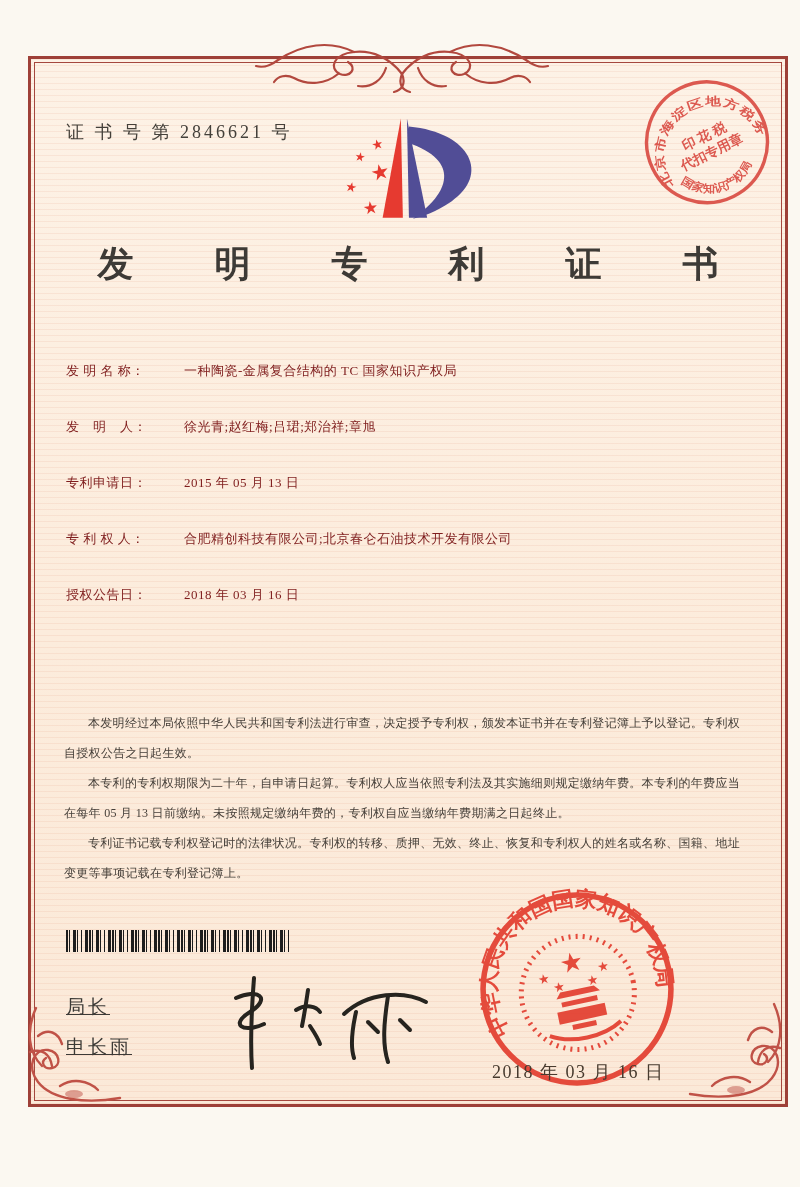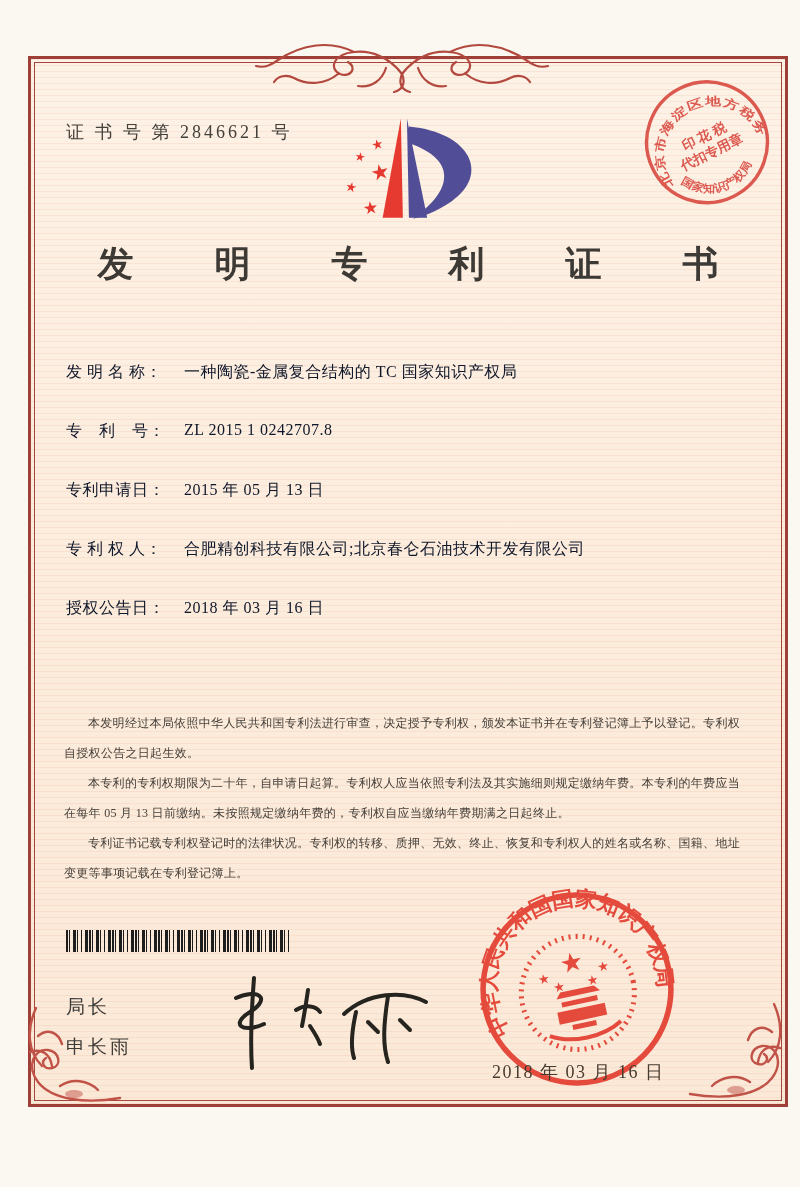--- a/index.html
+++ b/index.html
@@ -20,39 +20,39 @@
   .corner-fl.br{right:22px;top:996px;transform:scaleX(-1);}
 
   .cert-number{position:absolute;left:66px;top:120px;font-size:18px;letter-spacing:3px;color:#44403a;z-index:4;}
   .logo{position:absolute;left:328px;top:88px;width:172px;height:142px;z-index:4;}
   .tax-stamp{position:absolute;left:616px;top:54px;width:182px;height:186px;z-index:5;opacity:.88;}
 
   .title{position:absolute;left:0;right:0;top:240px;text-align:center;
     font-size:36px;font-weight:bold;color:#3d3a36;letter-spacing:36px;text-indent:36px;z-index:4;}
 
   .fields{position:absolute;left:66px;right:52px;top:362px;z-index:4;}
-  .field-row{display:flex;margin-bottom:38px;font-size:16px;color:#0f172a;letter-spacing:.5px;}
+  .field-row{display:flex;margin-bottom:38px;font-size:13px;color:#7f1d1d;letter-spacing:.5px;}
   .field-label{flex:0 0 118px;white-space:nowrap;}
   .field-value{flex:1;}
 
   .paragraphs{position:absolute;left:64px;width:676px;top:708px;z-index:4;
     font-size:12px;line-height:30px;color:#46403a;text-align:justify;letter-spacing:.3px;}
   .paragraphs p{margin:0;text-indent:2em;}
 
   .barcode{position:absolute;left:66px;top:930px;width:226px;height:22px;z-index:4;
     background:
       repeating-linear-gradient(90deg,
         #1d1d1d 0 2px, rgba(0,0,0,0) 2px 3px,
         #1d1d1d 3px 4px, rgba(0,0,0,0) 4px 7px,
         #1d1d1d 7px 10px, rgba(0,0,0,0) 10px 11px,
         #1d1d1d 11px 12px, rgba(0,0,0,0) 12px 15px,
         #1d1d1d 15px 16px, rgba(0,0,0,0) 16px 19px,
         #1d1d1d 19px 22px, rgba(0,0,0,0) 22px 23px);}
 
-  .signer{position:absolute;left:66px;top:994px;z-index:4;font-size:19px;color:#3c3a36;letter-spacing:3px;}
+  .signer{position:absolute;left:66px;top:994px;z-index:4;font-size:19px;color:#3c3a36;letter-spacing:3px;text-decoration:underline;}
   .signer div{margin-bottom:14px;}
   .signature{position:absolute;left:192px;top:962px;width:252px;height:112px;z-index:4;}
 
   .seal{position:absolute;left:464px;top:888px;width:226px;height:202px;z-index:5;opacity:.9;}
   .issue-date{position:absolute;left:492px;top:1060px;z-index:6;font-size:18px;letter-spacing:1.5px;color:#473a2e;}
 
   .stroke-red{stroke:#b2483e;fill:none;stroke-width:2.2;stroke-linecap:round;}
   .fl-stroke{stroke:#c05247;fill:none;stroke-width:2.4;stroke-linecap:round;}
   .sig-stroke{stroke:#26241f;fill:none;stroke-width:4;stroke-linecap:round;}
 </style>
@@ -127,22 +127,22 @@
   </svg>
 
   <div class="title">发 明 专 利 证 书</div>
 
   <div class="fields">
     <div class="field-row">
       <span class="field-label">发 明 名 称：</span>
       <span class="field-value">一种陶瓷-金属复合结构的 TC 国家知识产权局</span>
     </div>
     <div class="field-row">
-      <span class="field-label">专　利　号：</span>
-      <span class="field-value">ZL 2015 1 0242707.8</span>
+      <span class="field-label">发　明　人：</span>
+      <span class="field-value">徐光青;赵红梅;吕珺;郑治祥;章旭</span>
     </div>
     <div class="field-row">
       <span class="field-label">专利申请日：</span>
       <span class="field-value">2015 年 05 月 13 日</span>
     </div>
     <div class="field-row">
       <span class="field-label">专 利 权 人：</span>
       <span class="field-value">合肥精创科技有限公司;北京春仑石油技术开发有限公司</span>
     </div>
     <div class="field-row">

